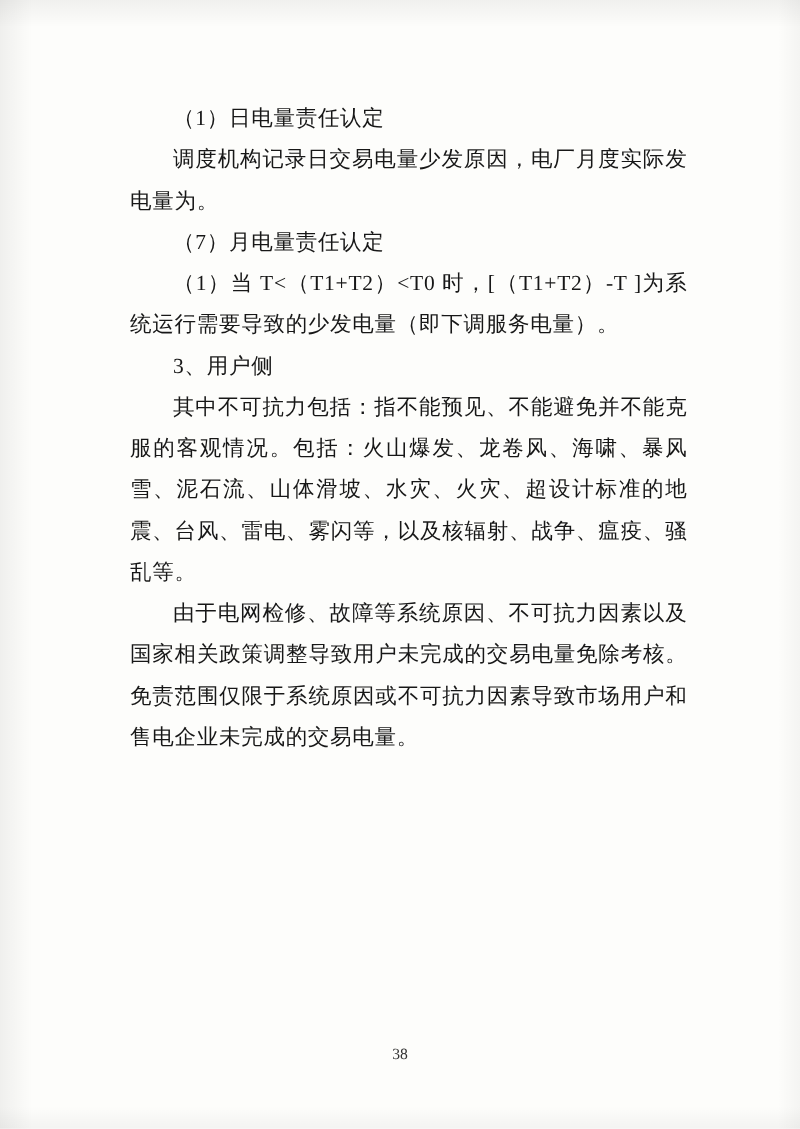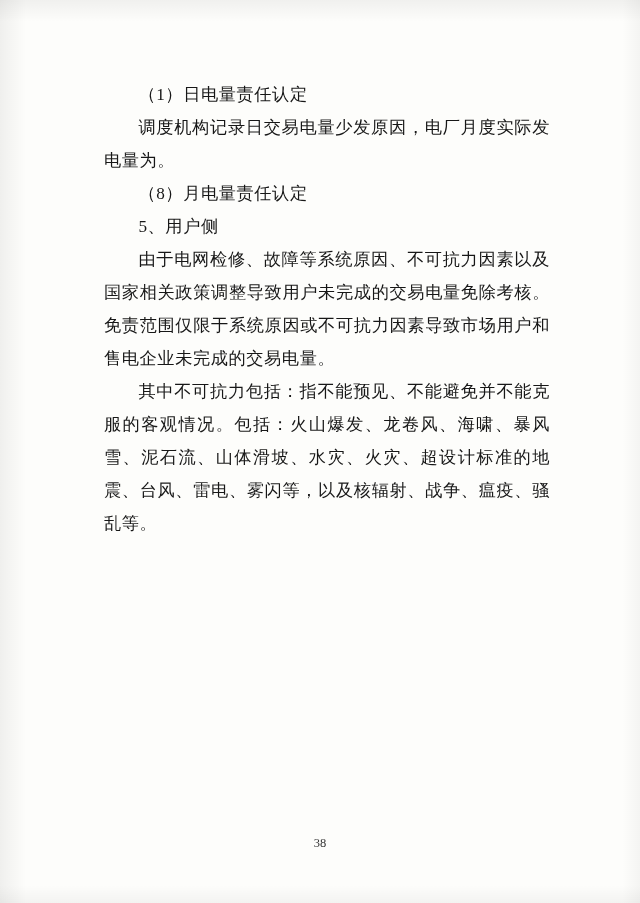--- a/index.html
+++ b/index.html
@@ -82,20 +82,21 @@
 
 <div class="page">
   <div class="edge-shade-left"></div>
   <div class="edge-shade-top"></div>
   <div class="edge-shade-right"></div>
   <div class="edge-shade-bottom"></div>
 
   <div class="page-inner">
     <p class="para indent">（1）日电量责任认定</p>
     <p class="para indent">调度机构记录日交易电量少发原因，电厂月度实际发电量为。</p>
-    <p class="para indent">（8）月电量责任认定</p>
-    <p class="para indent">5、用户侧</p>
+    <p class="para indent">（7）月电量责任认定</p>
+    <p class="para indent">（1）当 T&lt;（T1+T2）&lt;T0 时，[（T1+T2）-T ]为系统运行需要导致的少发电量（即下调服务电量）。</p>
+    <p class="para indent">3、用户侧</p>
+    <p class="para indent">其中不可抗力包括：指不能预见、不能避免并不能克服的客观情况。包括：火山爆发、龙卷风、海啸、暴风雪、泥石流、山体滑坡、水灾、火灾、超设计标准的地震、台风、雷电、雾闪等，以及核辐射、战争、瘟疫、骚乱等。</p>
     <p class="para indent">由于电网检修、故障等系统原因、不可抗力因素以及国家相关政策调整导致用户未完成的交易电量免除考核。免责范围仅限于系统原因或不可抗力因素导致市场用户和售电企业未完成的交易电量。</p>
-    <p class="para indent">其中不可抗力包括：指不能预见、不能避免并不能克服的客观情况。包括：火山爆发、龙卷风、海啸、暴风雪、泥石流、山体滑坡、水灾、火灾、超设计标准的地震、台风、雷电、雾闪等，以及核辐射、战争、瘟疫、骚乱等。</p>
   </div>
 
   <div class="page-number">38</div>
 </div>
 
 </body></html>

